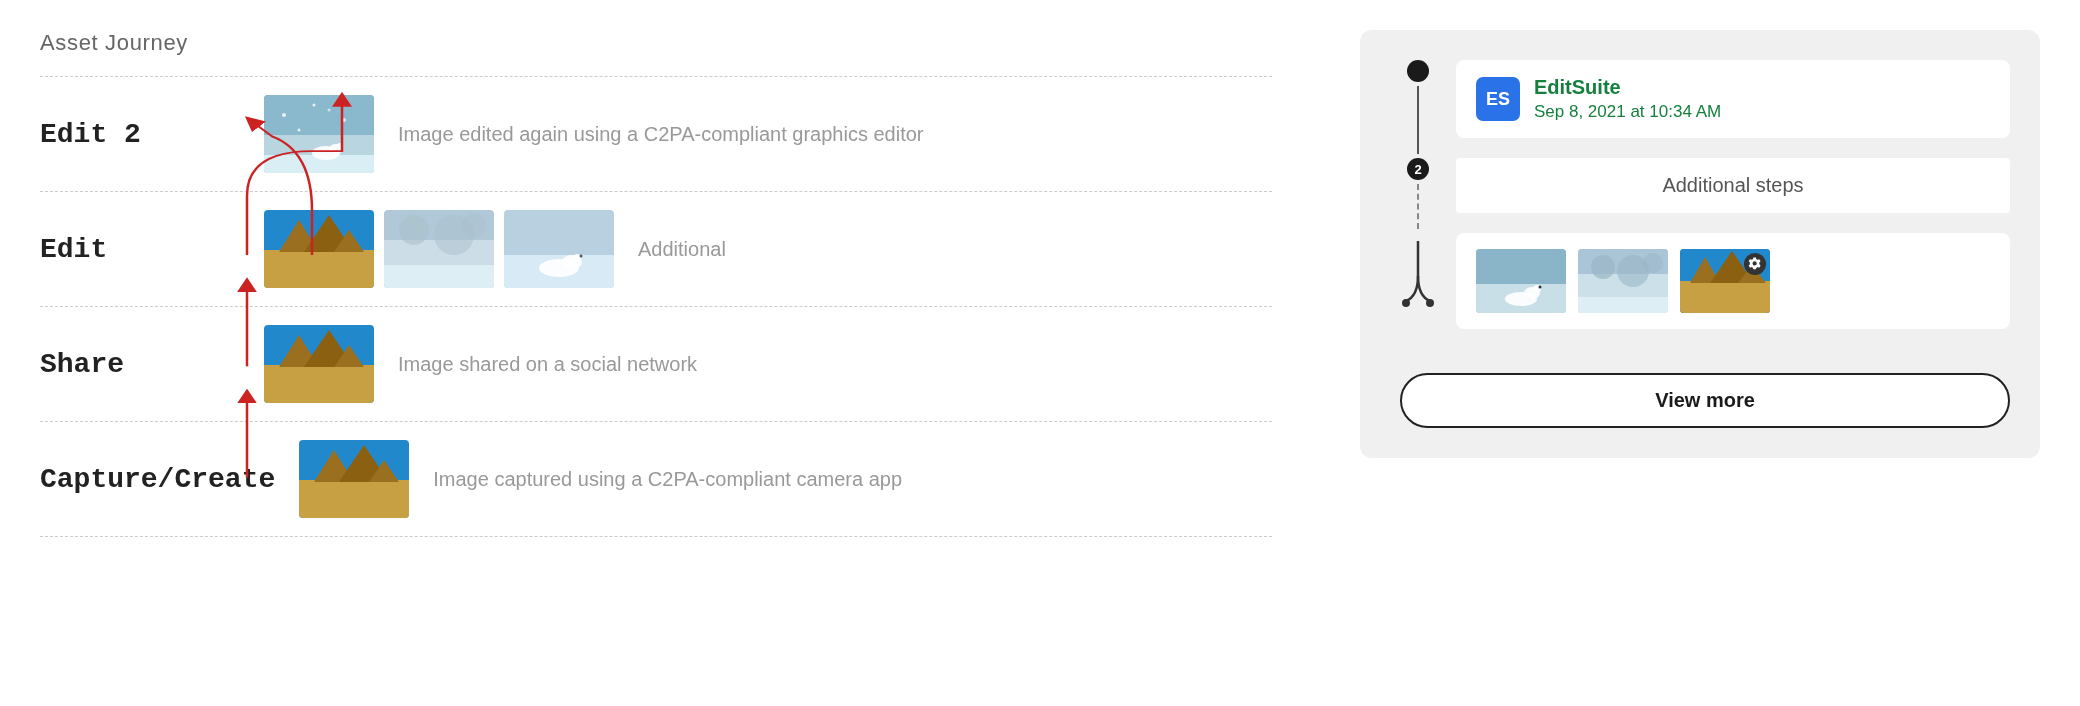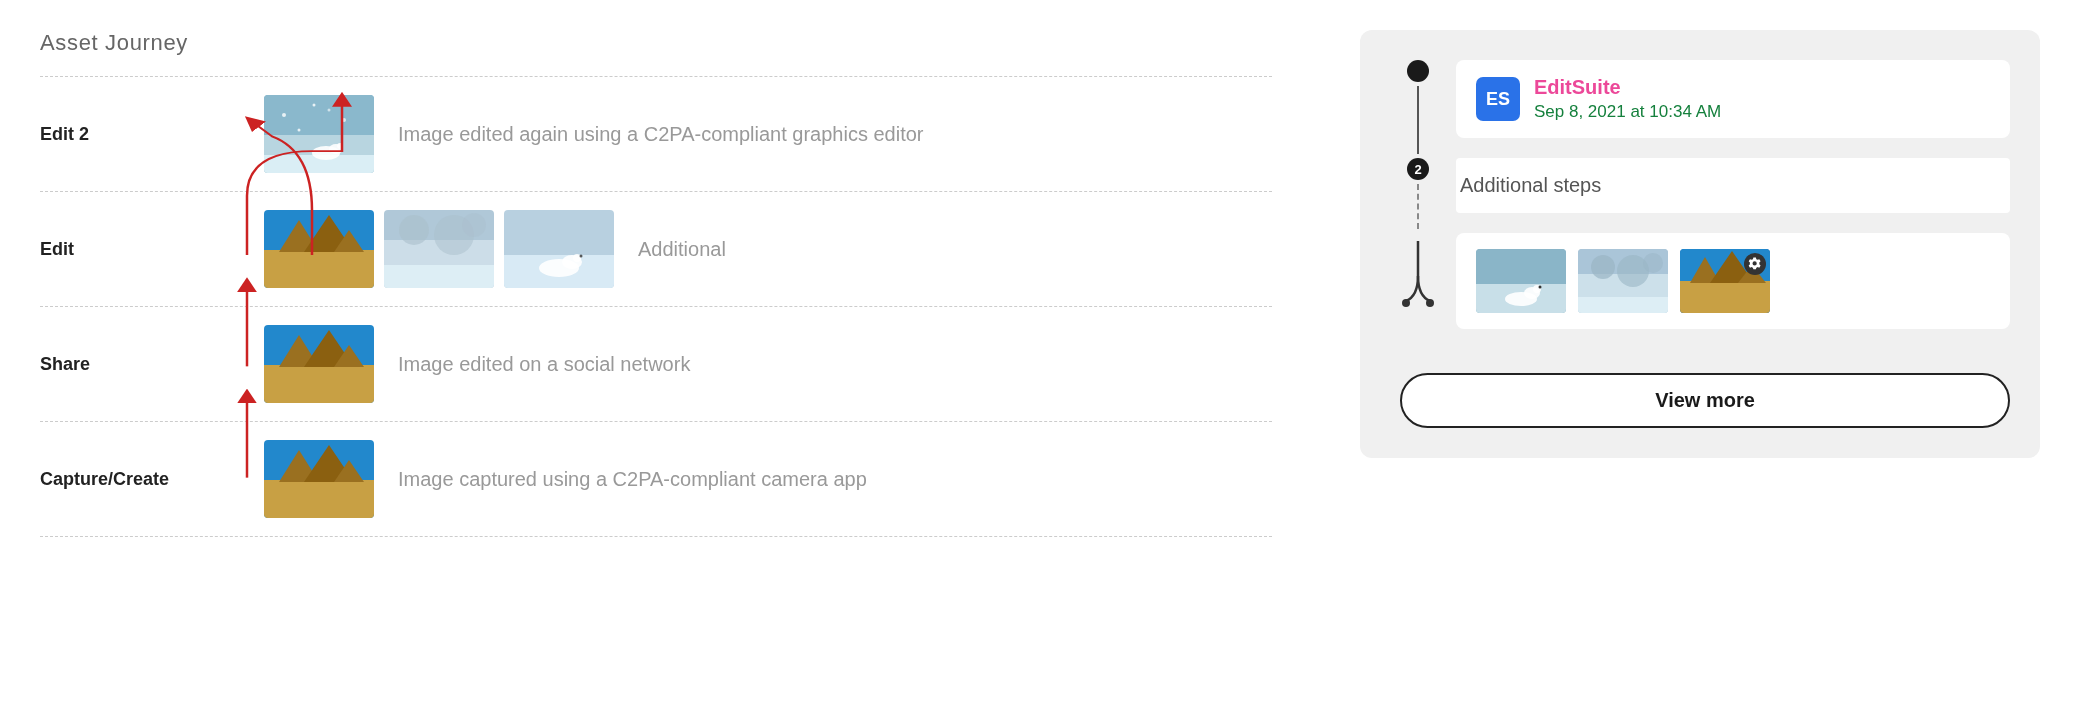--- a/index.html
+++ b/index.html
@@ -41,25 +41,26 @@
 
     .journey-row {
       display: flex;
       align-items: center;
       border-bottom: 1px dashed #ccc;
       padding: 18px 0;
       gap: 24px;
     }
 
     .journey-label {
-      font-size: 18px;
+      font-size: 28px;
       font-weight: 700;
       color: #222;
       min-width: 200px;
       flex-shrink: 0;
+      font-family: Liberation Mono, monospace;
     }
 
     .journey-images {
       display: flex;
       gap: 10px;
       align-items: center;
     }
 
     .journey-img {
       width: 110px;
@@ -181,37 +182,38 @@
     }
 
     .editsuite-info {
       display: flex;
       flex-direction: column;
     }
 
     .editsuite-name {
       font-size: 20px;
       font-weight: 700;
-      color: #ec4899;
+      color: #15803d;
     }
 
     .editsuite-date {
       font-size: 17px;
       color: #15803d;
       margin-top: 3px;
       text-align: right;
     }
 
     
     .additional-steps-card {
       background: #fff;
       border-radius: 4px;
       padding: 16px 4px;
       display: flex;
       align-items: center;
+      justify-content: center;
     }
 
     .additional-steps-text {
       font-size: 20px;
       color: #555;
     }
 
     
     .origins-card {
       background: #fff;
@@ -383,21 +385,21 @@
           <div class="journey-img">
             <svg width="110" height="78" viewBox="0 0 110 78" style="position:absolute;top:0;left:0;">
               <rect width="110" height="78" fill="#2288cc"></rect>
               <rect y="40" width="110" height="38" fill="#c8a044"></rect>
               <polygon points="15,42 35,10 55,42" fill="#9a7020"></polygon>
               <polygon points="40,42 65,5 90,42" fill="#8B6010"></polygon>
               <polygon points="70,42 85,20 100,42" fill="#9a7020"></polygon>
             </svg>
           </div>
         </div>
-        <div class="journey-description">Image edited on a social network</div>
+        <div class="journey-description">Image shared on a social network</div>
       </div>
 
       <div class="journey-row">
         <div class="journey-label">Capture/Create</div>
         <div class="journey-images">
           <div class="journey-img">
             <svg width="110" height="78" viewBox="0 0 110 78" style="position:absolute;top:0;left:0;">
               <rect width="110" height="78" fill="#2288cc"></rect>
               <rect y="40" width="110" height="38" fill="#c8a044"></rect>
               <polygon points="15,42 35,10 55,42" fill="#9a7020"></polygon>

